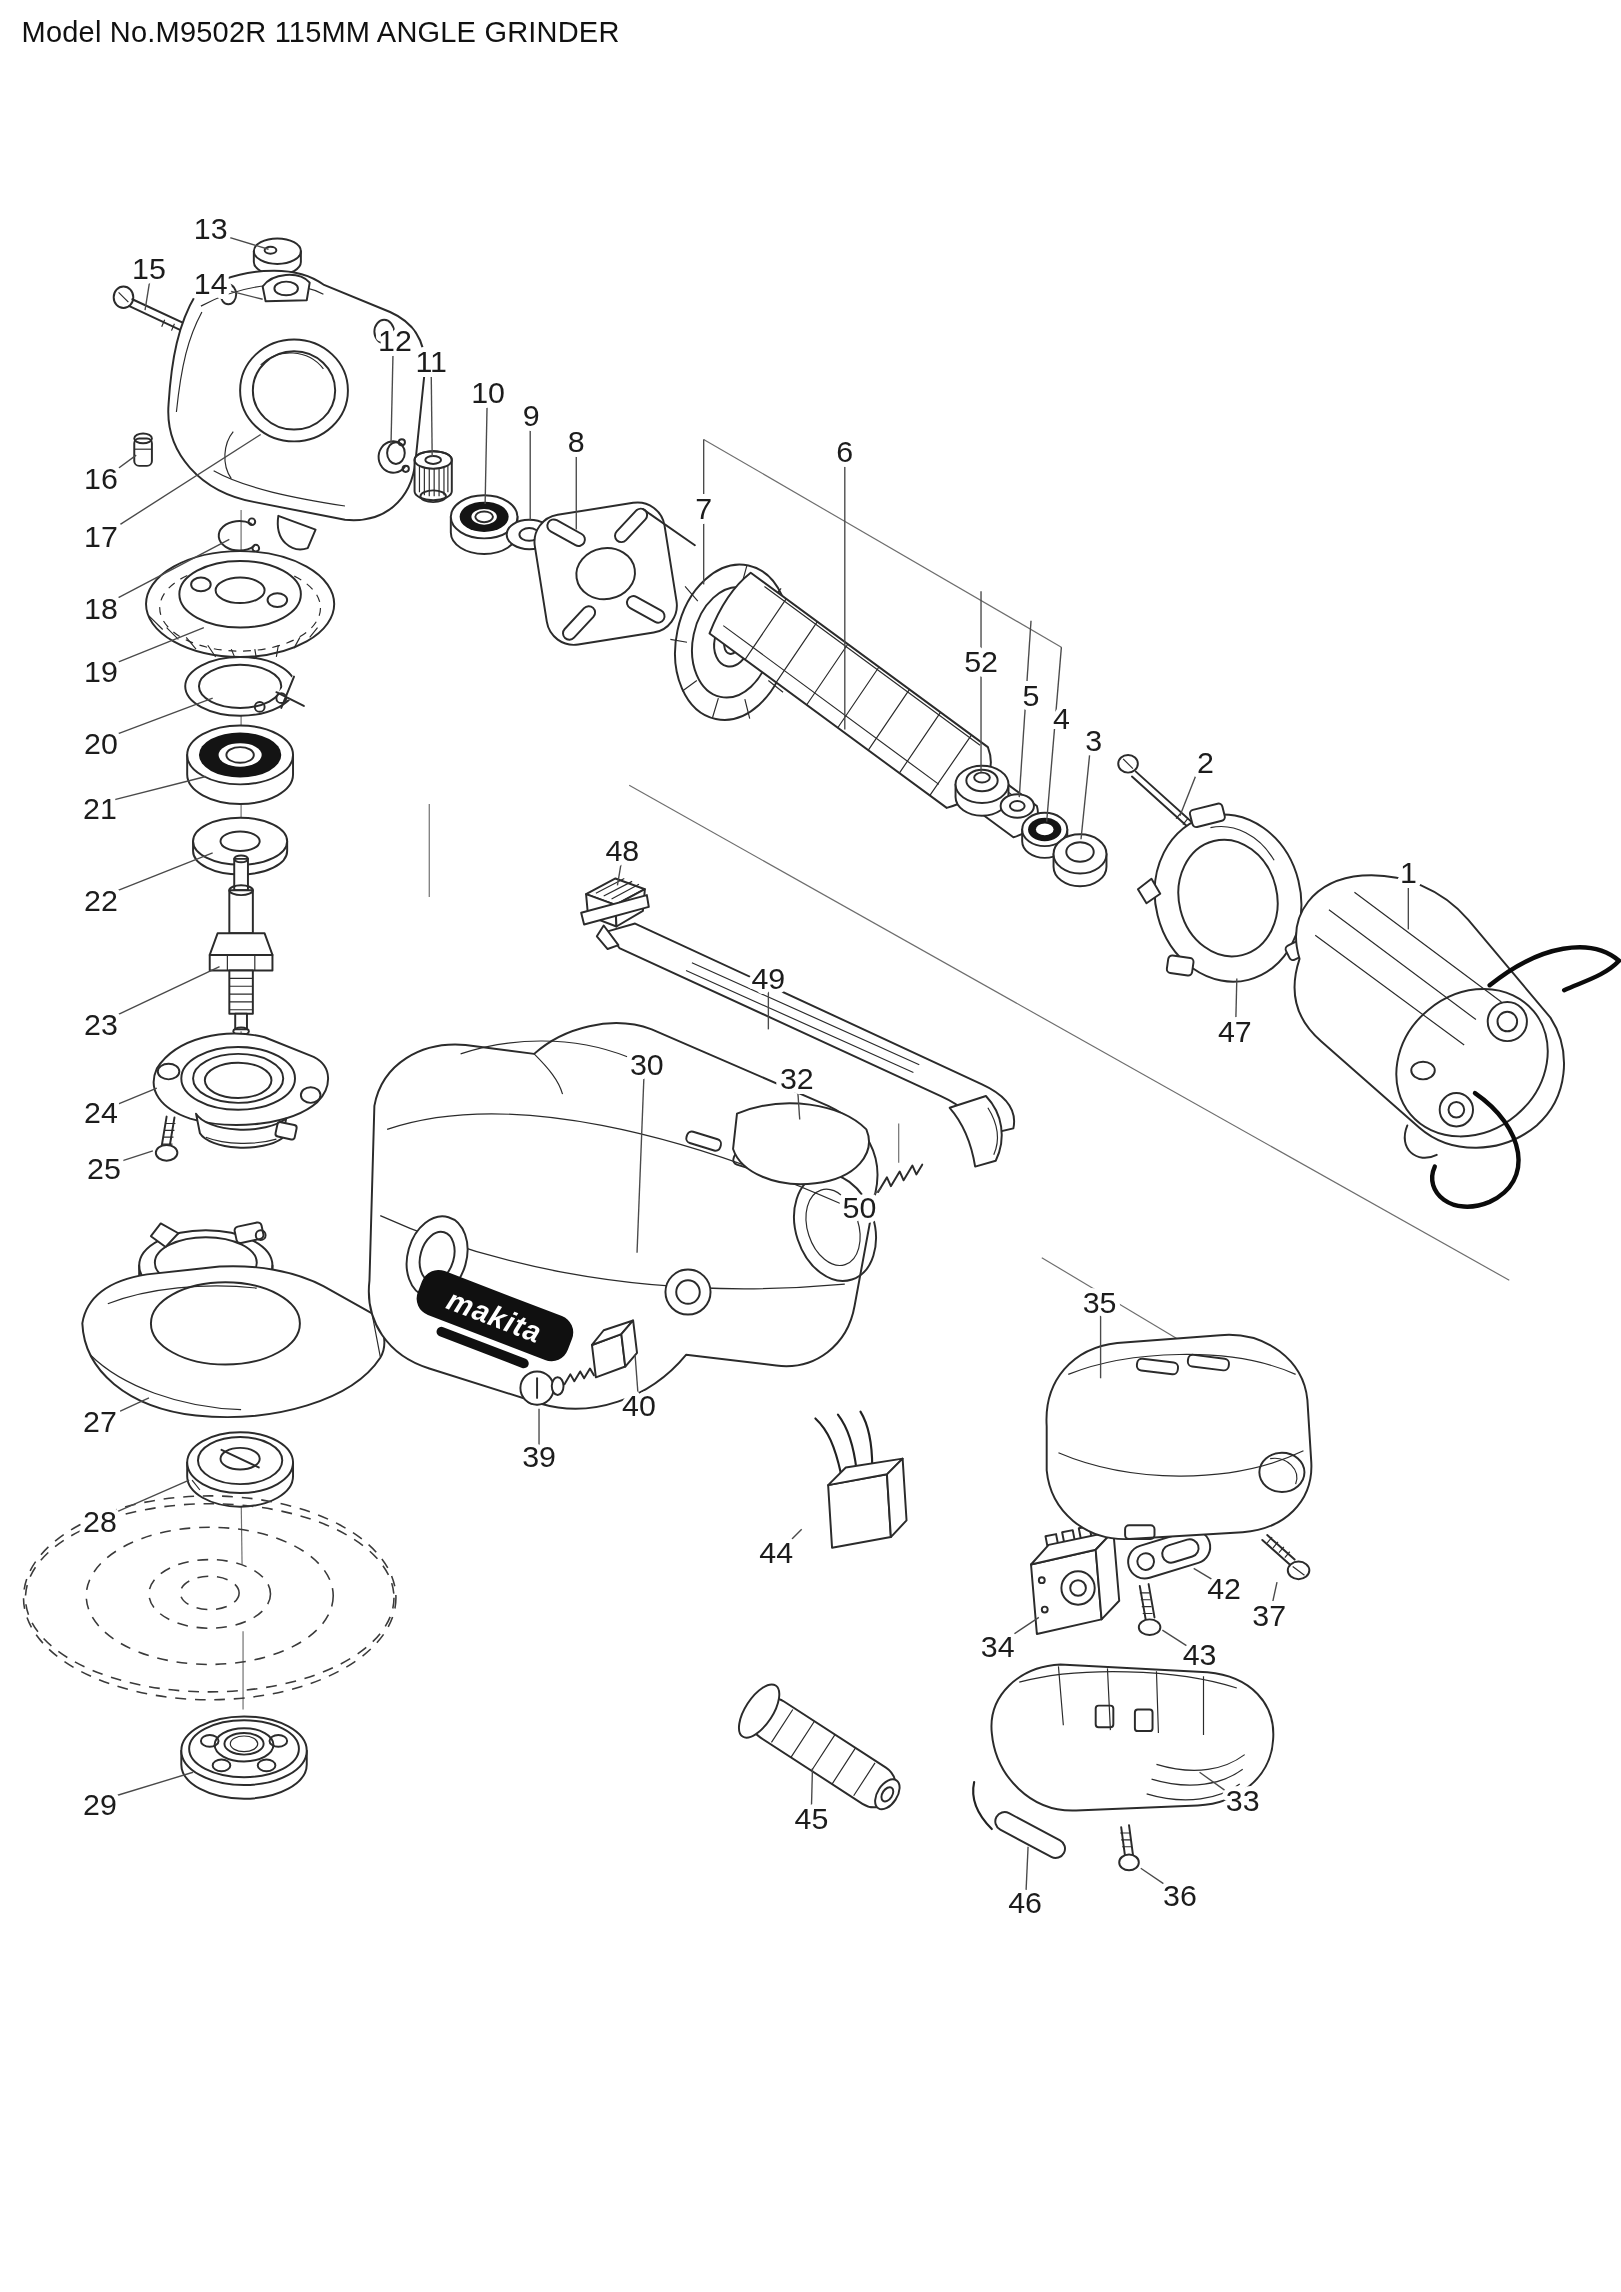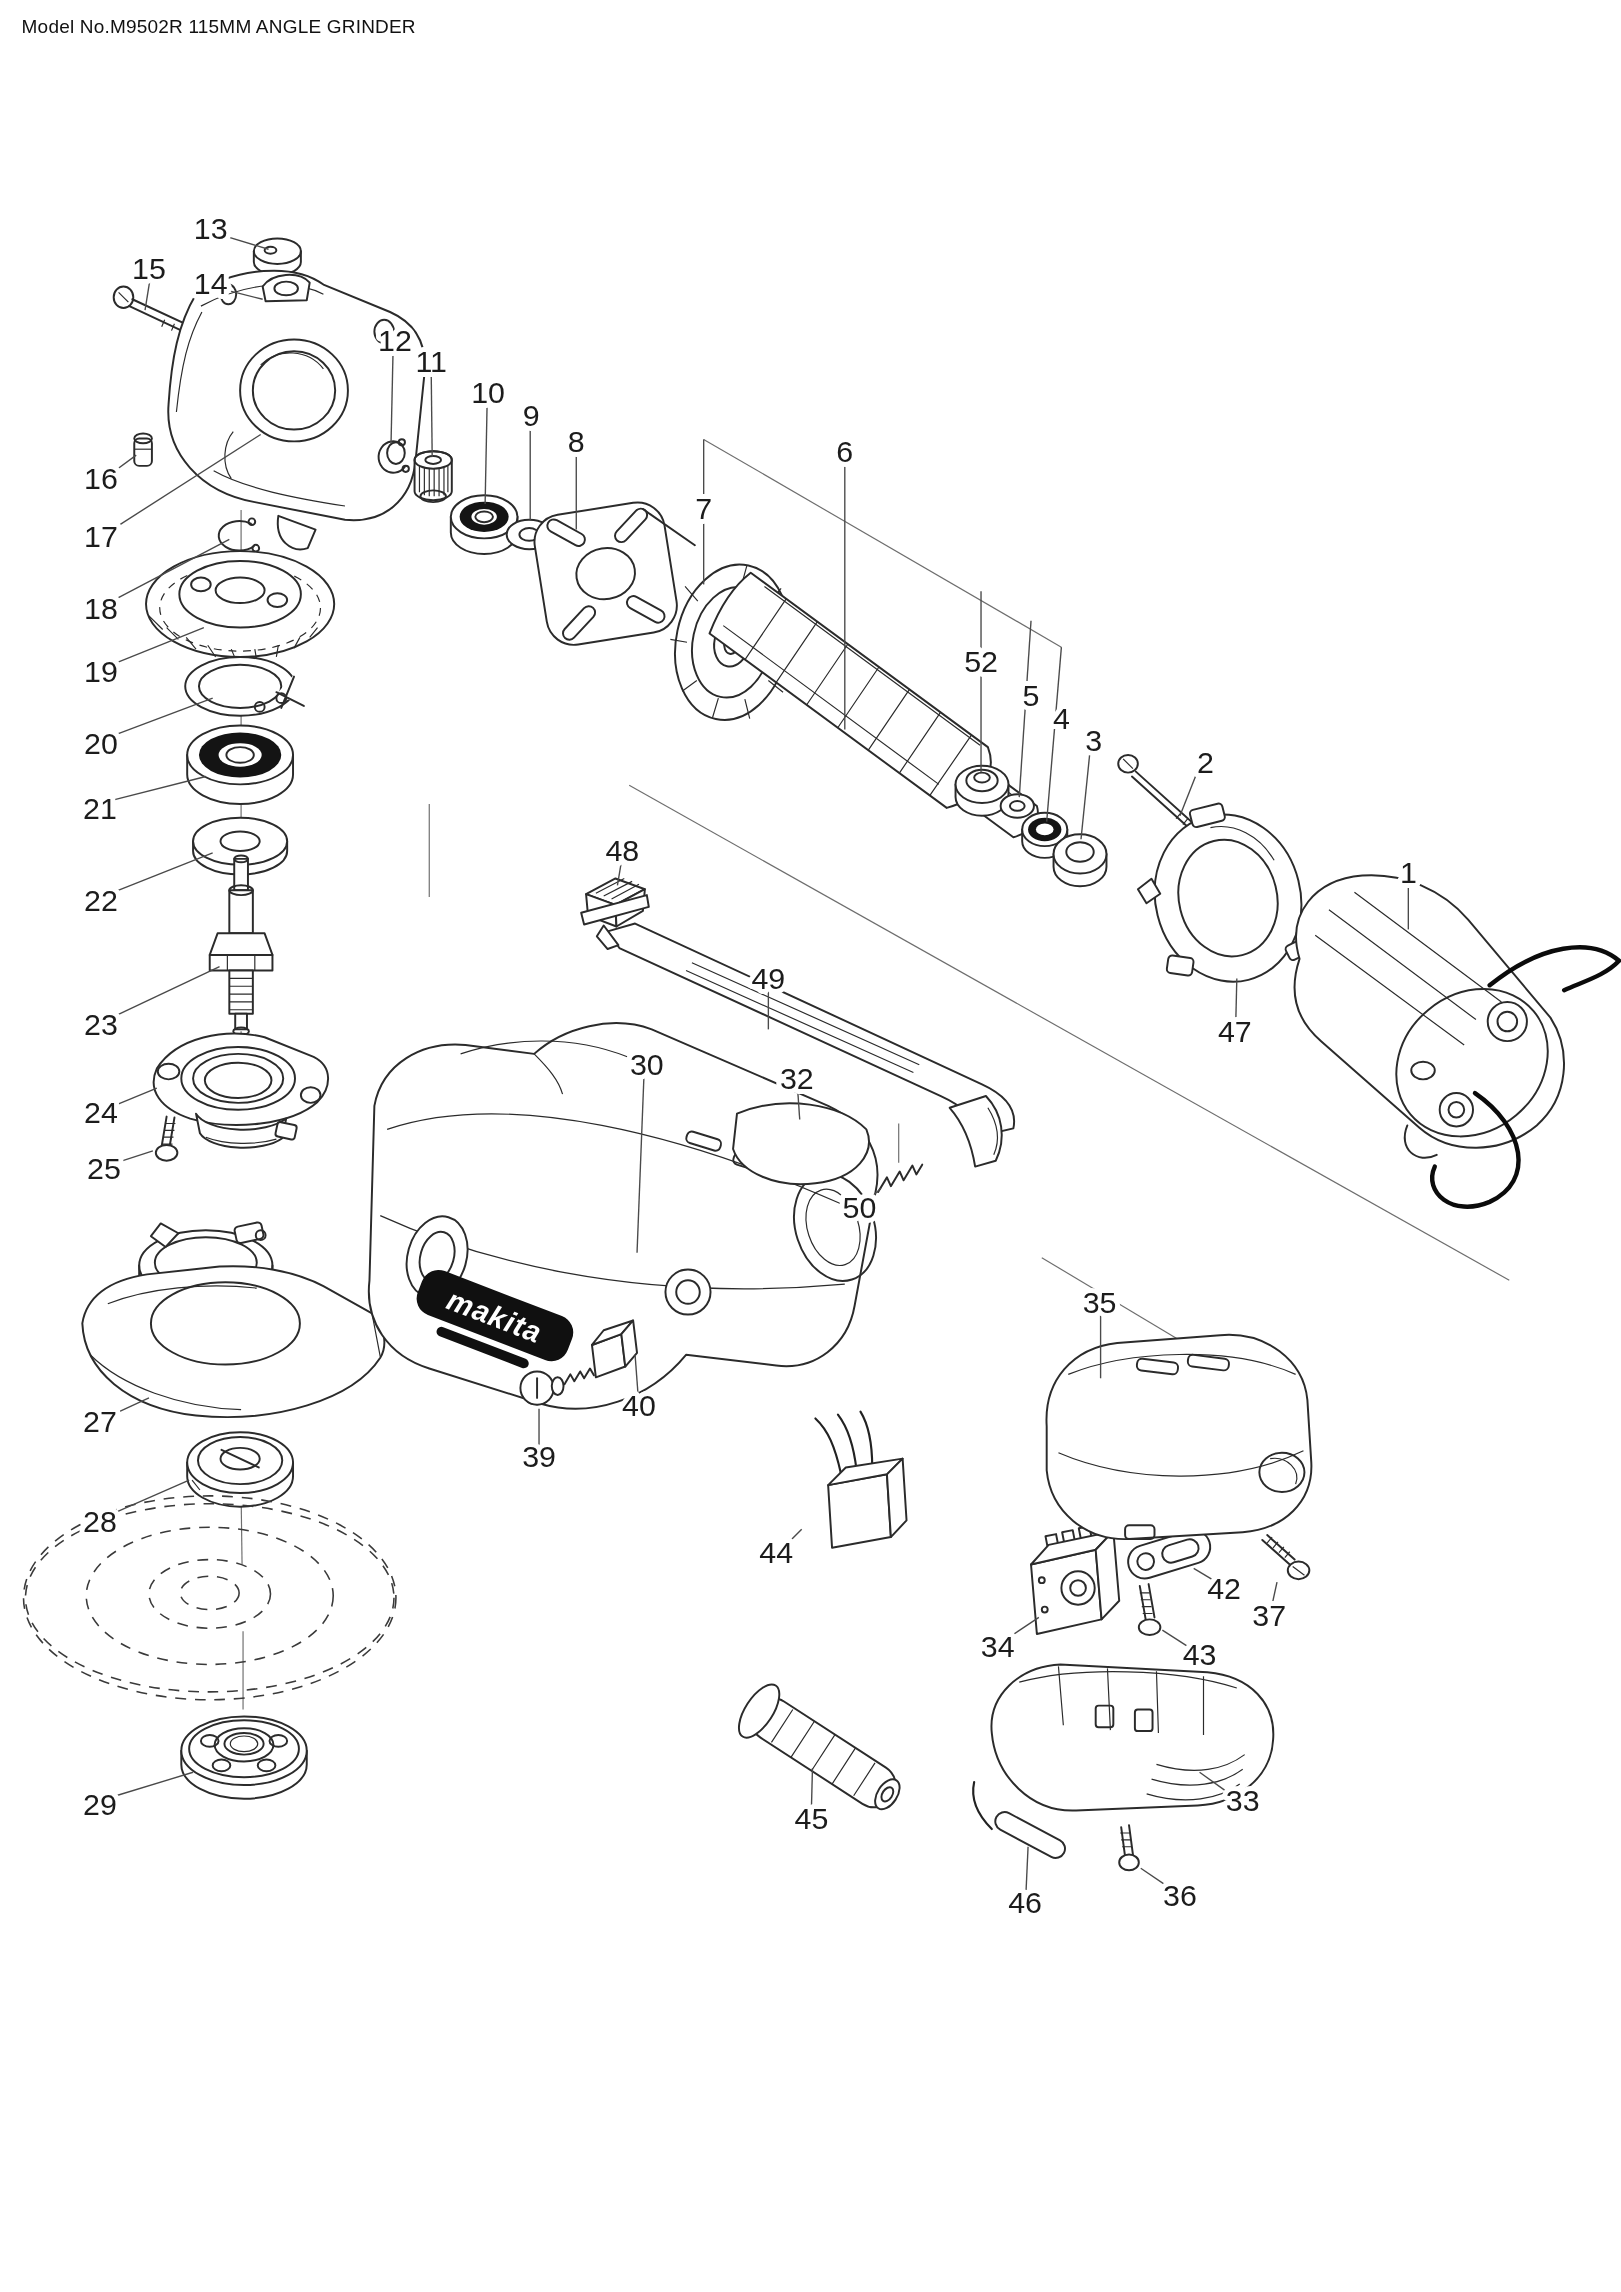--- a/index.html
+++ b/index.html
@@ -1,21 +1,21 @@
 <!DOCTYPE html>
 <html style="--bg: #ffffff; --line: #2b2b2b; --labels: #1c1c1c; --leader: #4a4a4a; --bearing: #141414;"><head>
 <meta charset="utf-8">
 <style>
   :root{
     --bg:#ffffff; --line:#2b2b2b; --labels:#1c1c1c; --leader:#4a4a4a; --bearing:#141414;
   }
   html,body{margin:0;padding:0;background:var(--bg);}
   .page{position:relative;width:1621px;height:2293px;background:var(--bg);overflow:hidden;
         font-family:"Liberation Sans",sans-serif;}
-  .title{position:absolute;left:21.6px;top:15.7px;font-size:19px;color:#111;letter-spacing:0.2px;
+  .title{position:absolute;left:21.6px;top:15.7px;font-size:29px;color:#111;letter-spacing:0.2px;
          font-family:"Liberation Sans",sans-serif;white-space:nowrap;}
   svg{position:absolute;left:0;top:0;}
   .p   {fill:none;stroke:var(--line);stroke-width:2;stroke-linecap:round;stroke-linejoin:round;}
   .pw  {fill:#fff;stroke:var(--line);stroke-width:2;stroke-linecap:round;stroke-linejoin:round;}
   .thin{fill:none;stroke:var(--line);stroke-width:1.2;}
   .fillb{fill:var(--bearing);stroke:none;}
   .fillw{fill:#fff;stroke:none;}
   .dash{fill:none;stroke:#3a3a3a;stroke-width:1.6;stroke-dasharray:11 9;}
   .axis{fill:none;stroke:#6e6e6e;stroke-width:1.2;}
   .wire{fill:none;stroke:#0b0b0b;stroke-width:4.5;stroke-linecap:round;}

